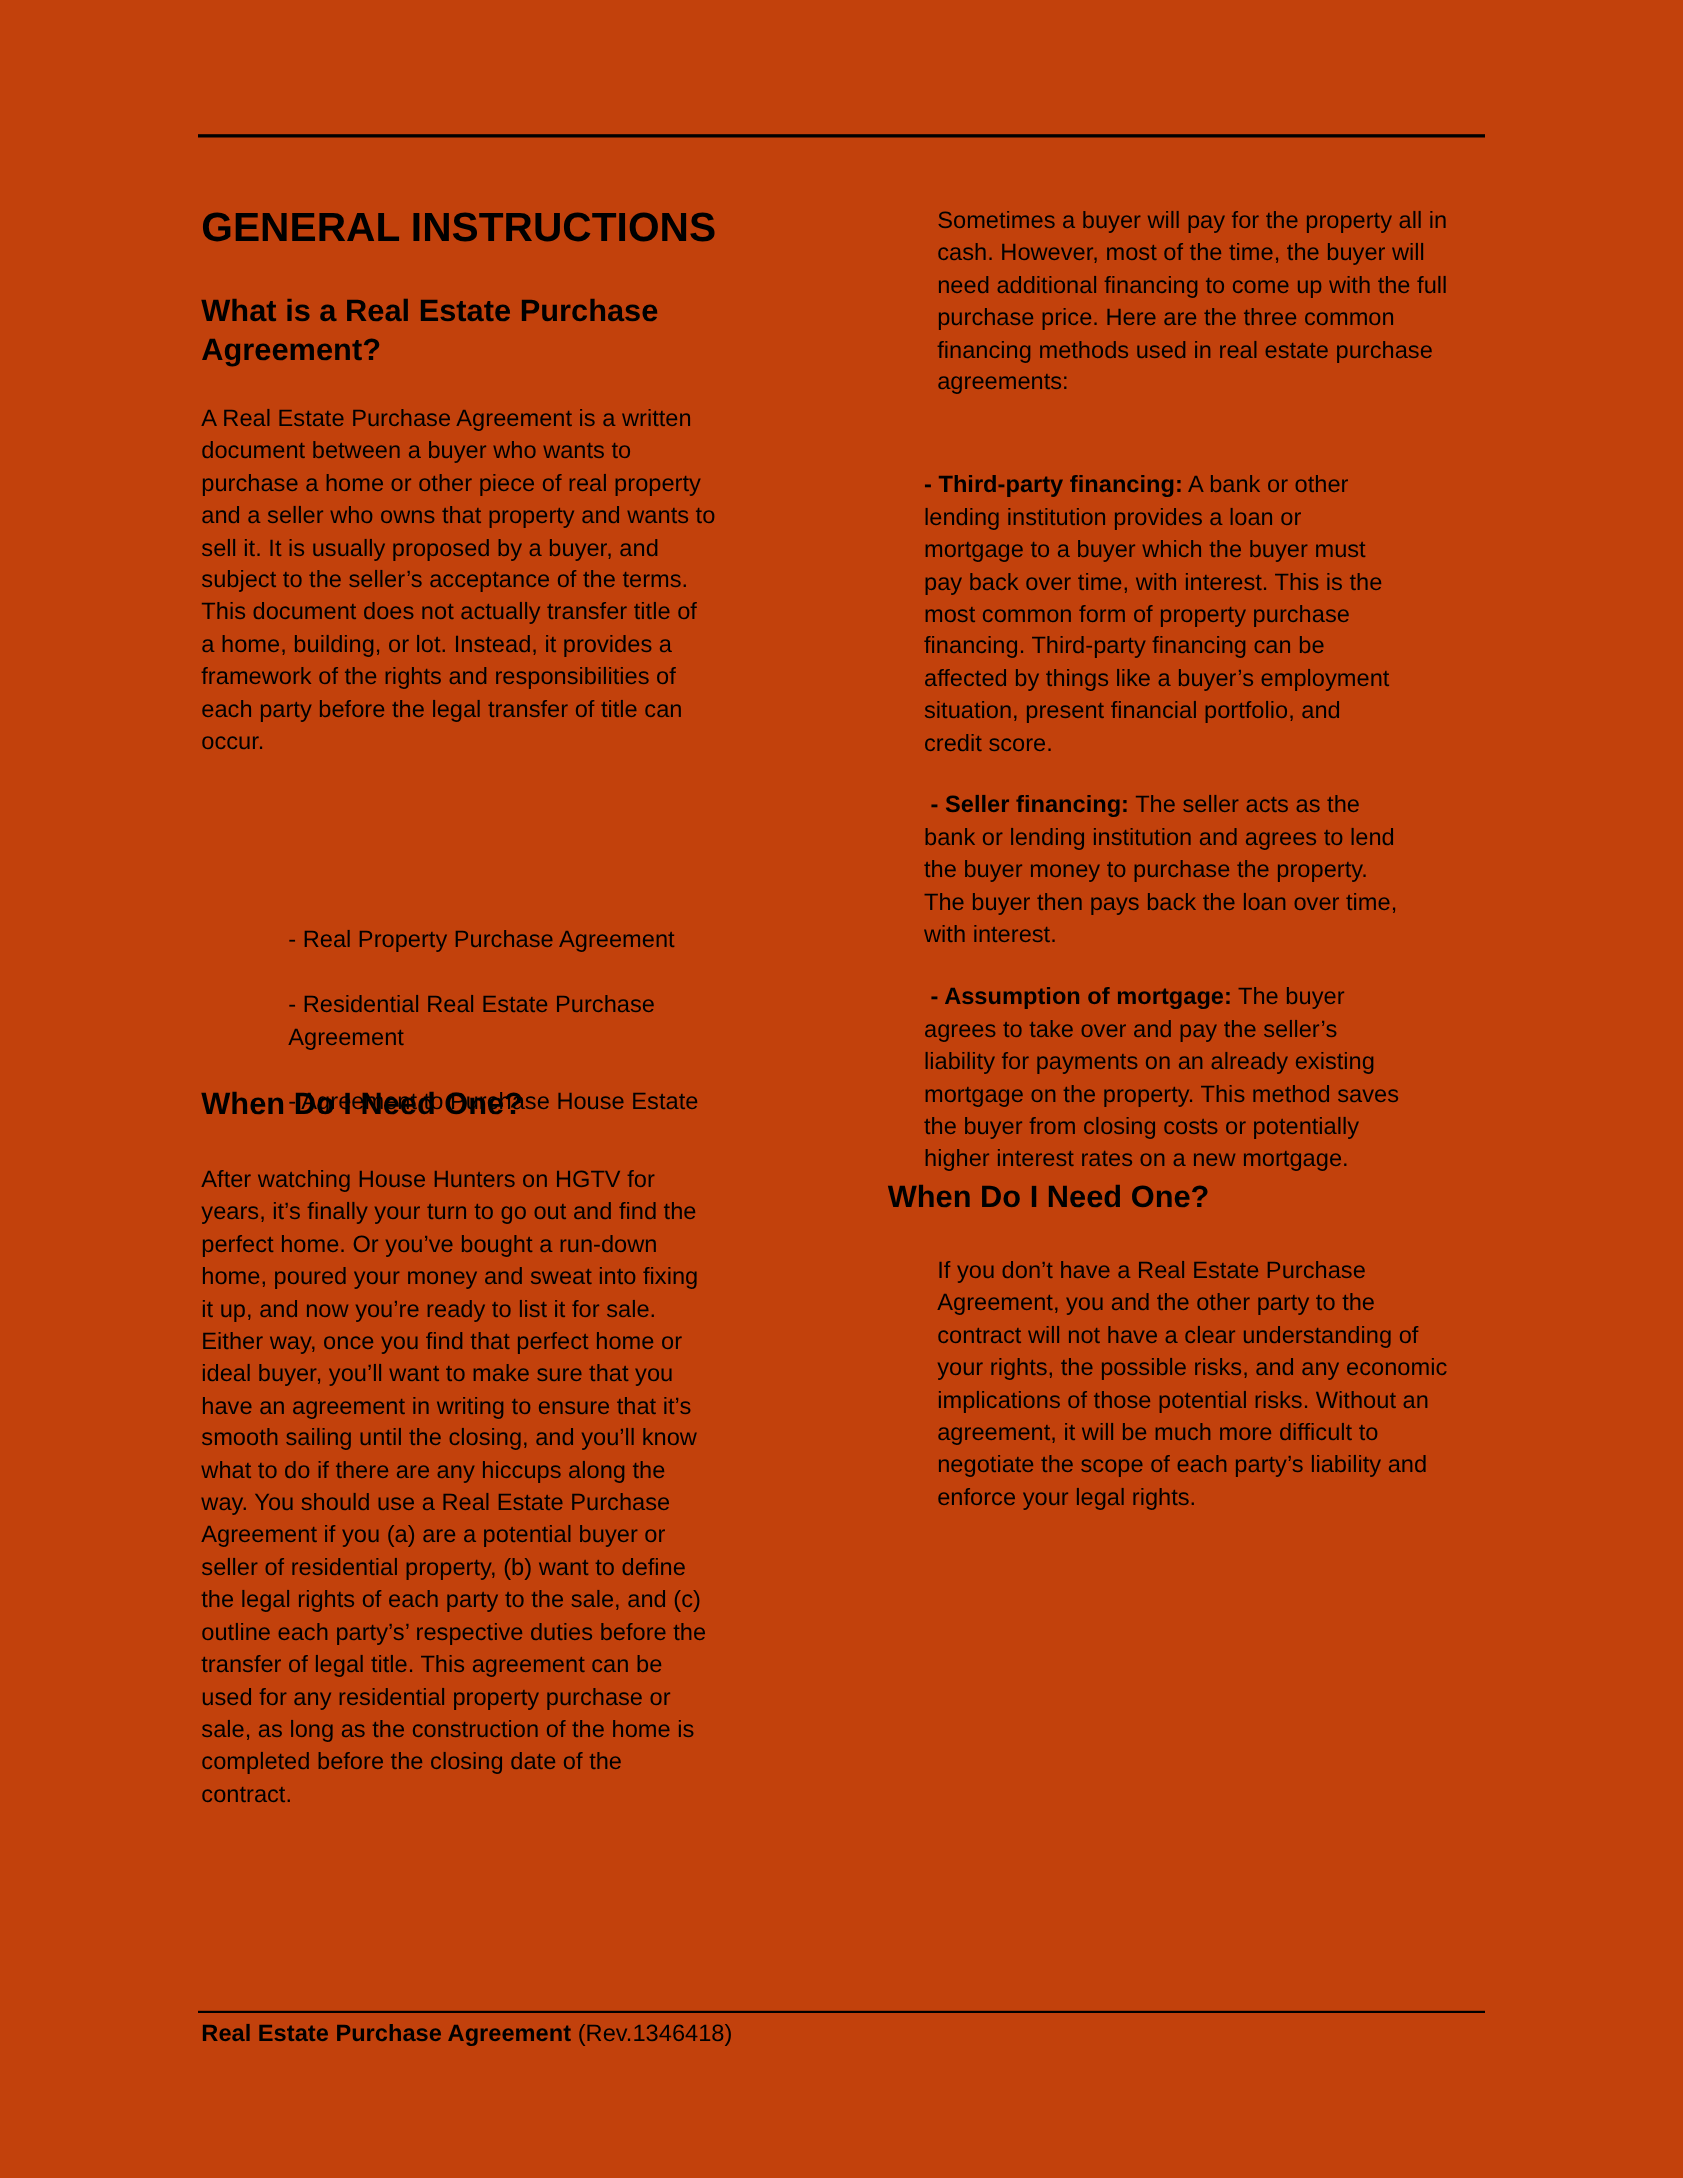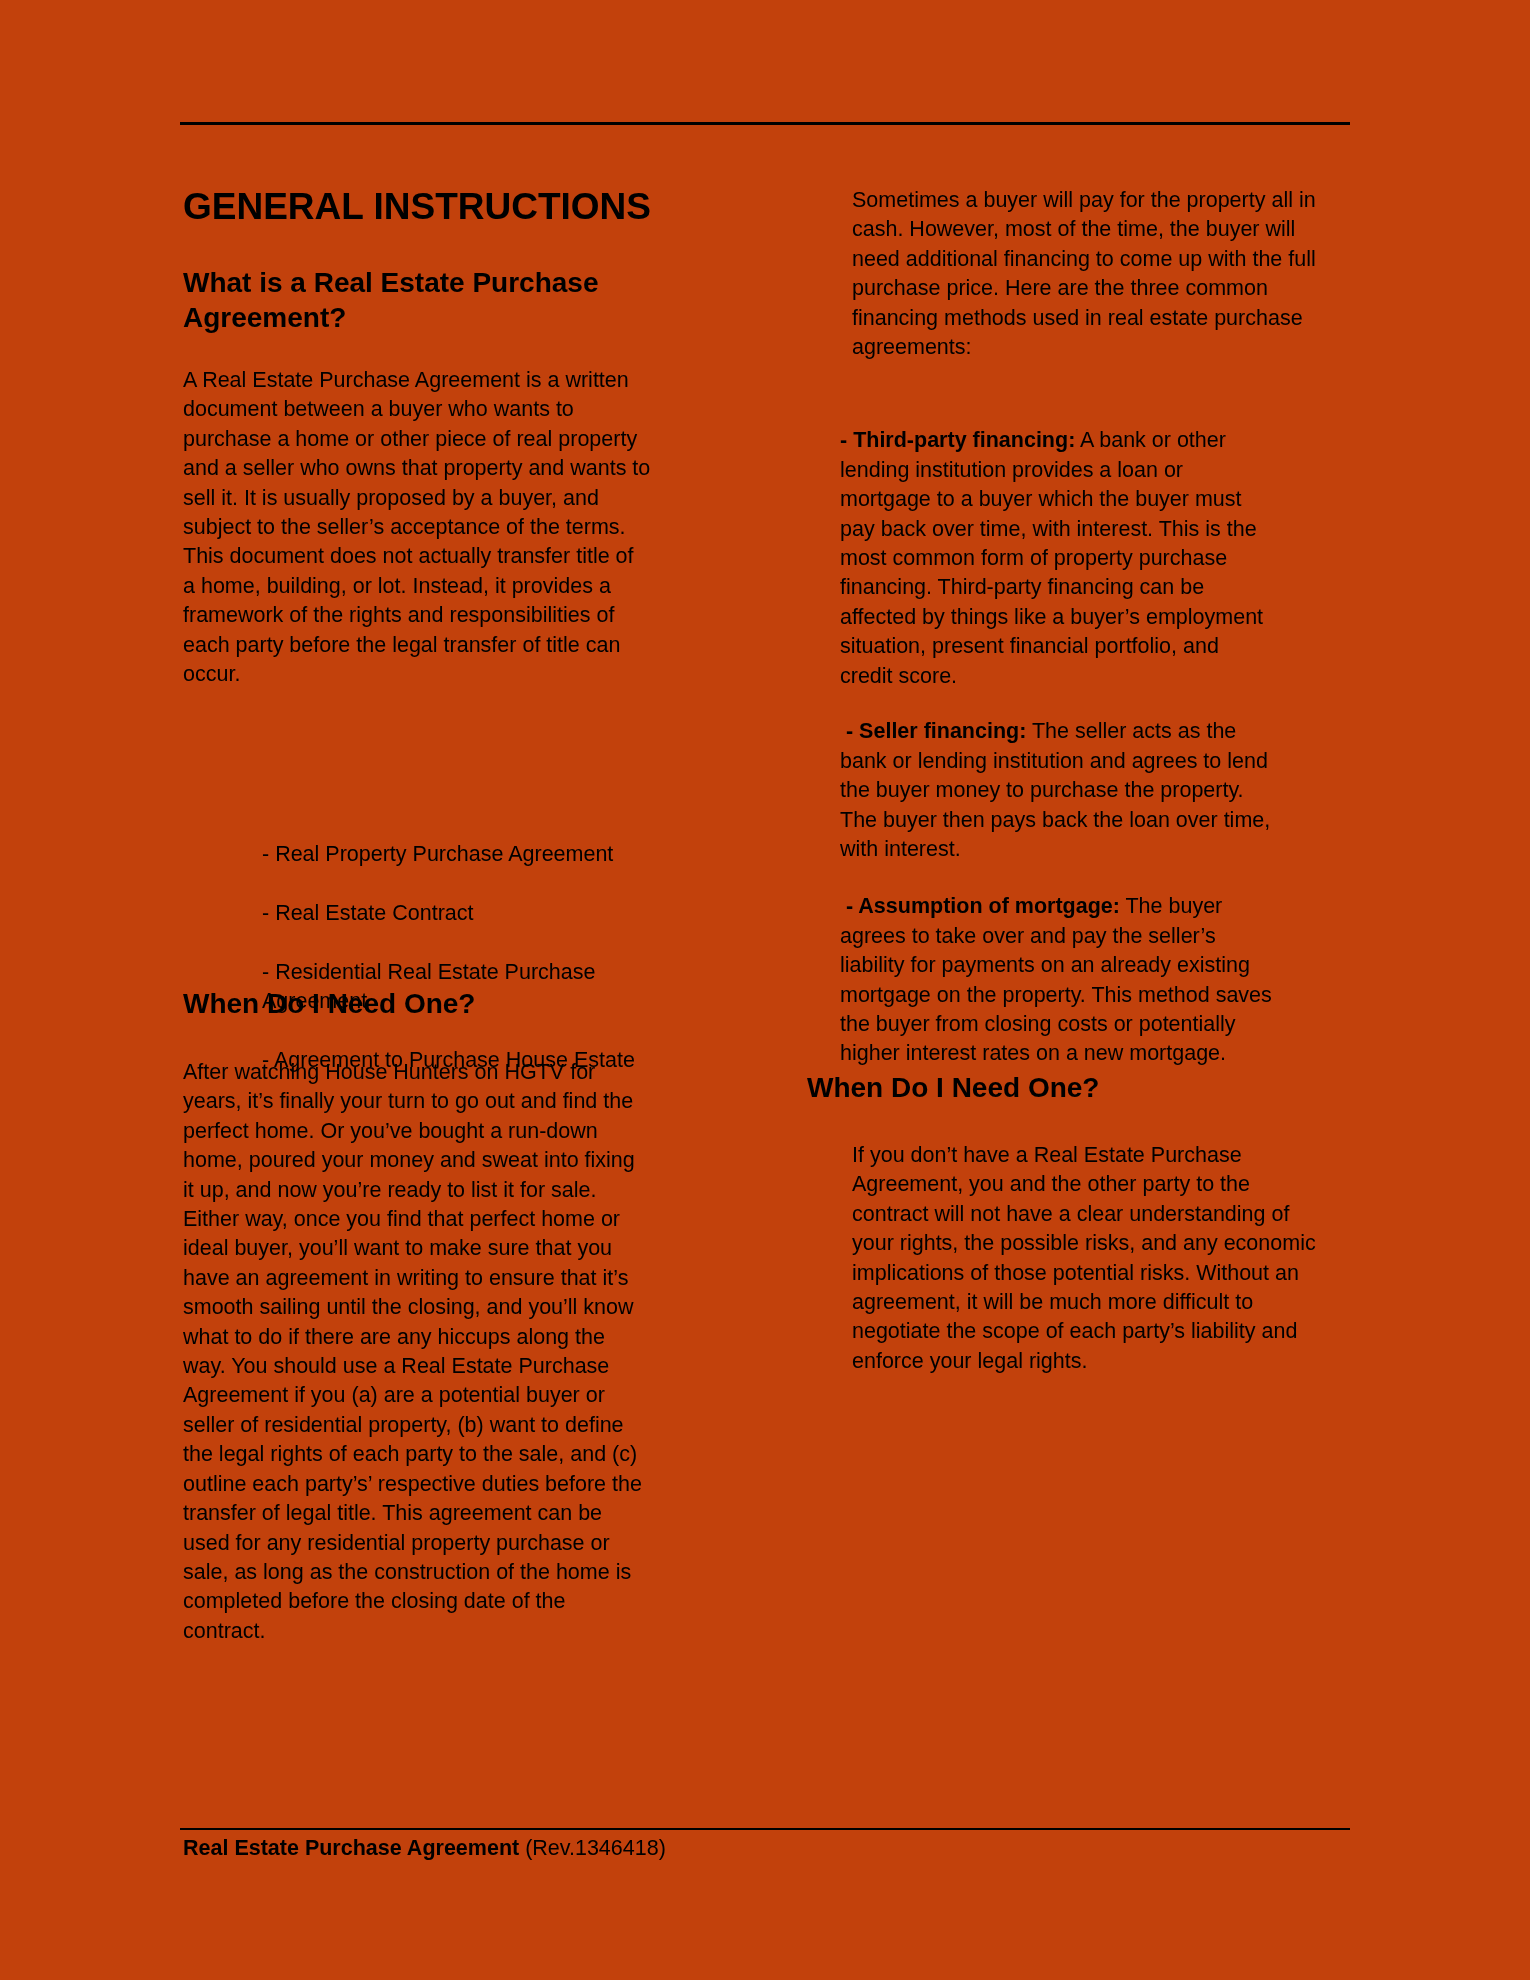--- a/index.html
+++ b/index.html
@@ -76,21 +76,20 @@
 subject to the seller’s acceptance of the terms.
 This document does not actually transfer title of
 a home, building, or lot. Instead, it provides a
 framework of the rights and responsibilities of
 each party before the legal transfer of title can
 occur.</div>
 
 
   <div class="body-text indent-left" style="top:811px;">
     <div class="alias-item">- Real Property Purchase Agreement</div>
-    <div class="alias-item">- Real Estate Contract</div>
     <div class="alias-item">- Residential Real Estate Purchase
 Agreement</div>
     <div class="alias-item">- Agreement to Purchase House Estate</div>
   </div>
 
   <div class="h2" style="top:986px; left:183px;">When Do I Need One?</div>
 
   <div class="body-text left" style="top:1058px;">After watching House Hunters on HGTV for
 years, it’s finally your turn to go out and find the
 perfect home. Or you’ve bought a run-down

